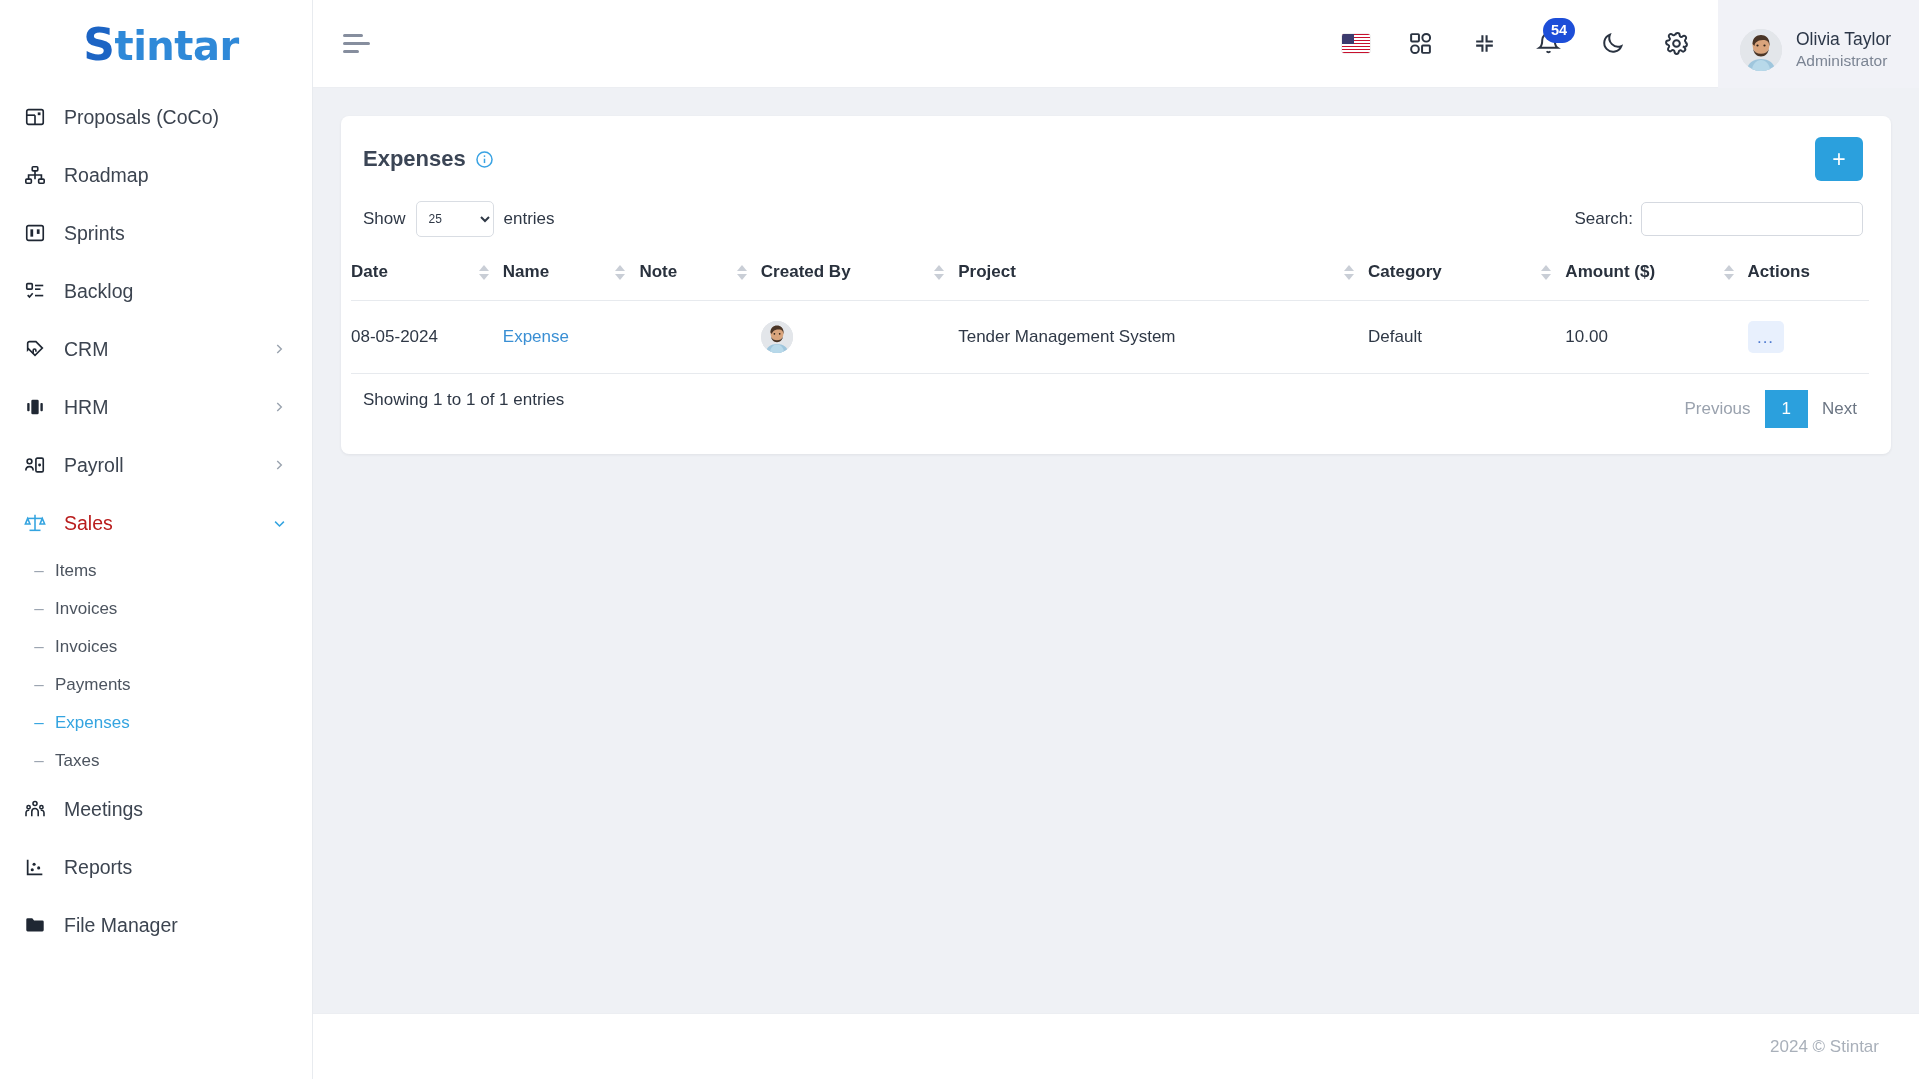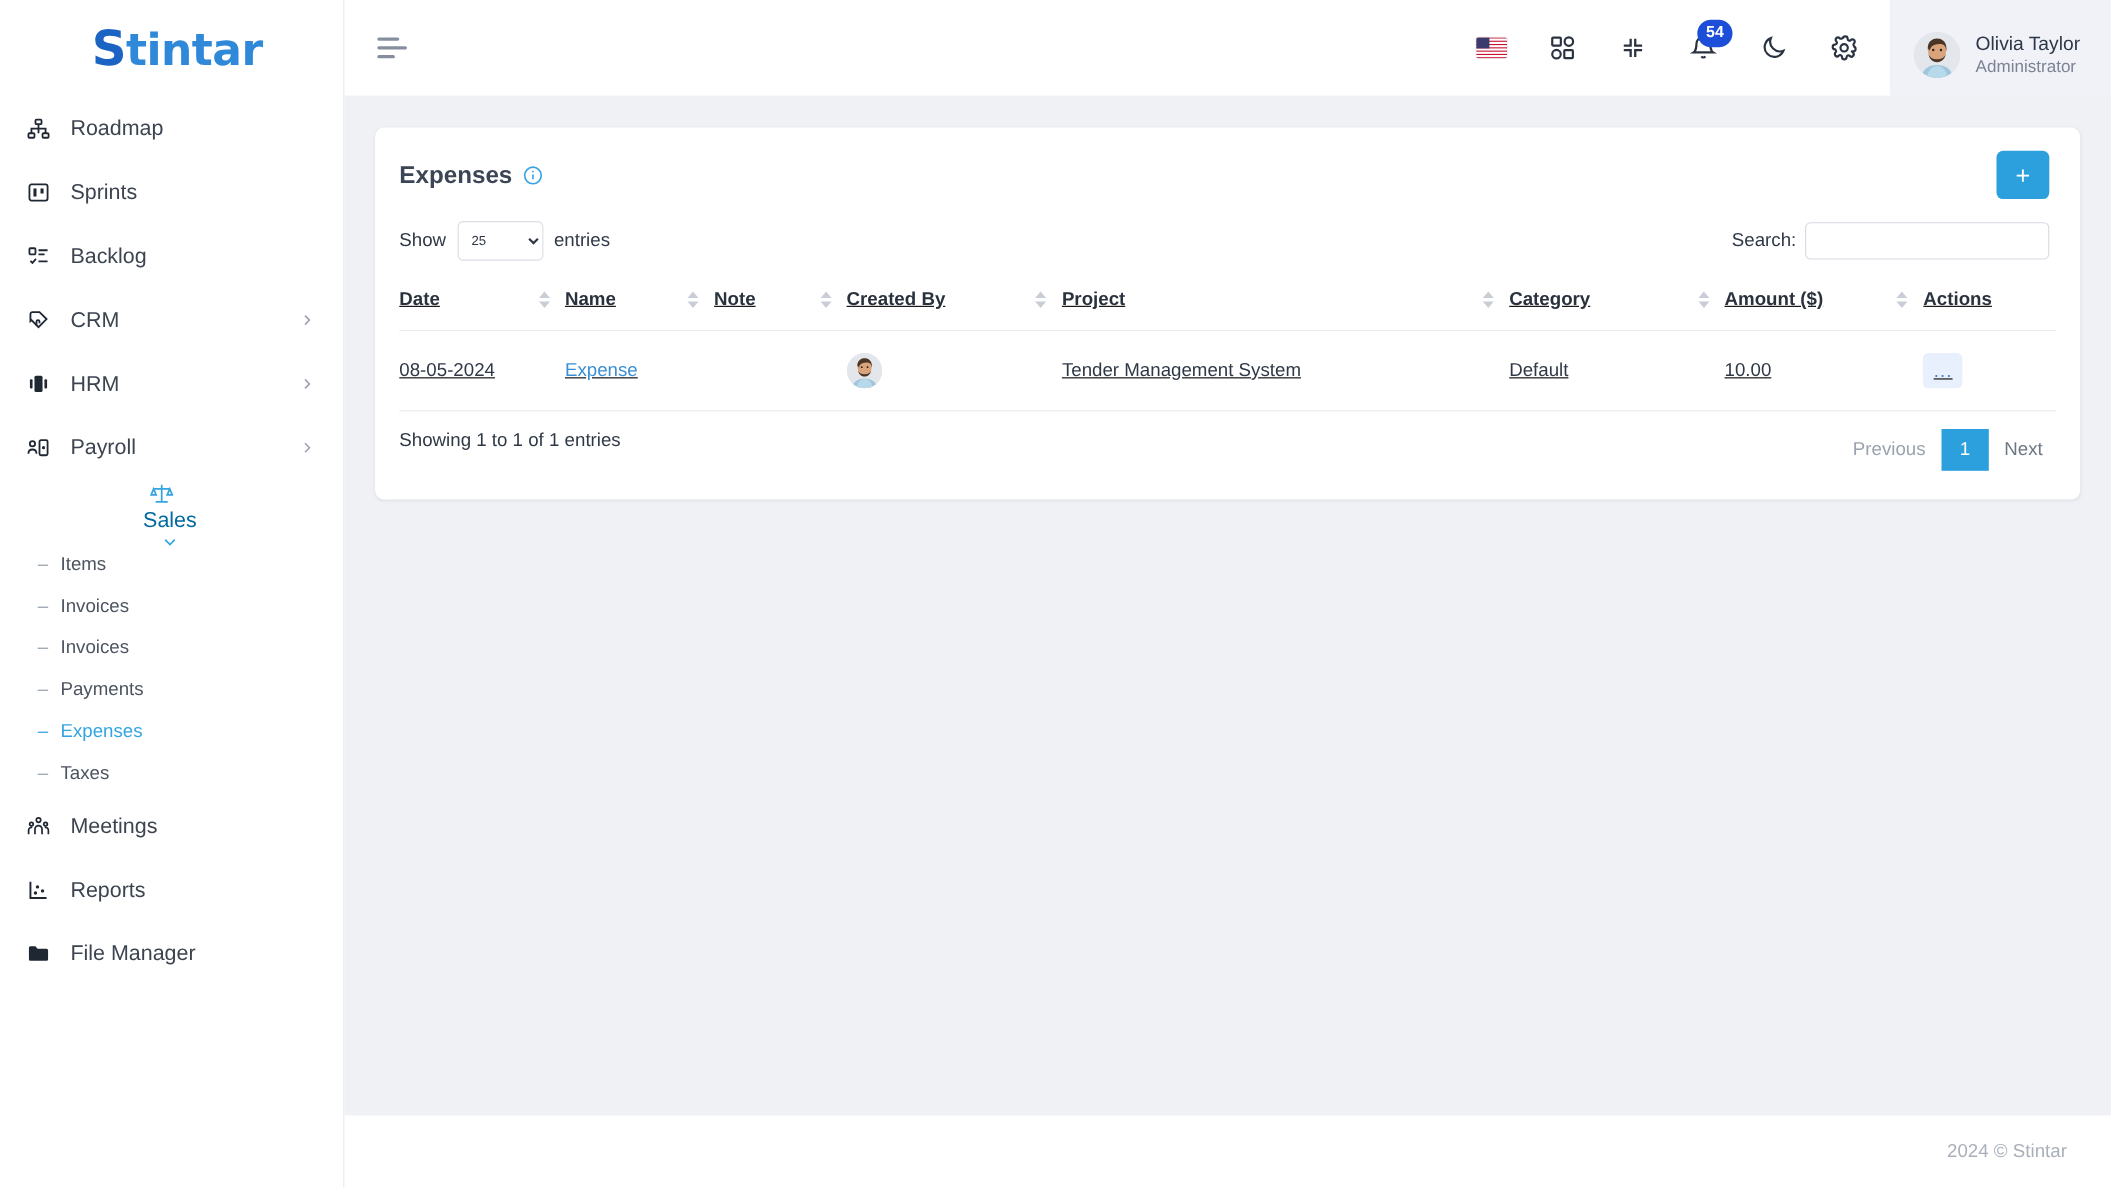--- a/index.html
+++ b/index.html
@@ -59,21 +59,21 @@
     display: flex; align-items: center; justify-content: center;
     margin-right: 16px;
     color: #1f2733;
   }
   .nav-item .nav-label { flex: 1 1 auto; white-space: nowrap; }
   .nav-item .nav-caret {
     width: 16px; height: 16px;
     display: flex; align-items: center; justify-content: center;
     color: #9aa3af;
   }
-  .nav-item.active { color: #0369a1; flex-direction: column; }
+  .nav-item.active { color: #b91c1c; }
   .nav-item.active .nav-ico { color: #34a4e0; }
   .nav-item.active .nav-caret { color: #34a4e0; }
 
   .sub-list { list-style: none; }
   .sub-item {
     display: flex;
     align-items: center;
     height: 38px;
     padding-left: 30px;
     font-size: 17px;
@@ -252,21 +252,21 @@
     width: 222px; height: 34px;
     border: 1px solid #d5d9e0;
     border-radius: 5px;
     padding: 0 9px;
     font-size: 16px;
     font-family: "Liberation Sans", sans-serif;
     color: #2f3846;
     outline: none;
   }
 
-  #table-wrap { padding: 8px 22px 0 22px; text-decoration: underline; }
+  #table-wrap { padding: 8px 22px 0 10px; }
   table { width: 100%; border-collapse: collapse; }
   thead th {
     text-align: left;
     font-size: 17px;
     font-weight: bold;
     color: #29313d;
     padding: 10px 0 18px 0;
     border-bottom: 1px solid #e7eaee;
     position: relative;
     white-space: nowrap;
@@ -354,20 +354,31 @@
 </style>
 </head>
 <body>
 
 <aside id="sidebar">
   <div id="logo-area">
     <div id="logo-text"><span class="logo-s">S</span><span class="logo-rest">tintar</span></div>
   </div>
 
   <ul class="nav-list">
+    <li class="nav-item">
+      <span class="nav-ico">
+        <svg width="22" height="22" viewBox="0 0 24 24" fill="none" stroke="currentColor" stroke-width="1.8">
+            <rect x="3" y="4" width="18" height="16" rx="2"></rect>
+            <line x1="3" y1="10" x2="12" y2="10"></line>
+            <line x1="12" y1="10" x2="12" y2="20"></line>
+            <rect x="15" y="7" width="3" height="3" fill="currentColor" stroke="none"></rect>
+          </svg>
+      </span>
+      <span class="nav-label">Proposals (CoCo)</span>
+    </li>
 
     <li class="nav-item">
       <span class="nav-ico">
         <svg width="22" height="22" viewBox="0 0 24 24" fill="none" stroke="currentColor" stroke-width="1.8">
             <rect x="9" y="3" width="6" height="4.5" rx="1"></rect>
             <rect x="2" y="16.5" width="6" height="4.5" rx="1"></rect>
             <rect x="16" y="16.5" width="6" height="4.5" rx="1"></rect>
             <path d="M12 7.5v4.5M5 16.5V12h14v4.5M12 12v4.5"></path>
           </svg>
       </span>

